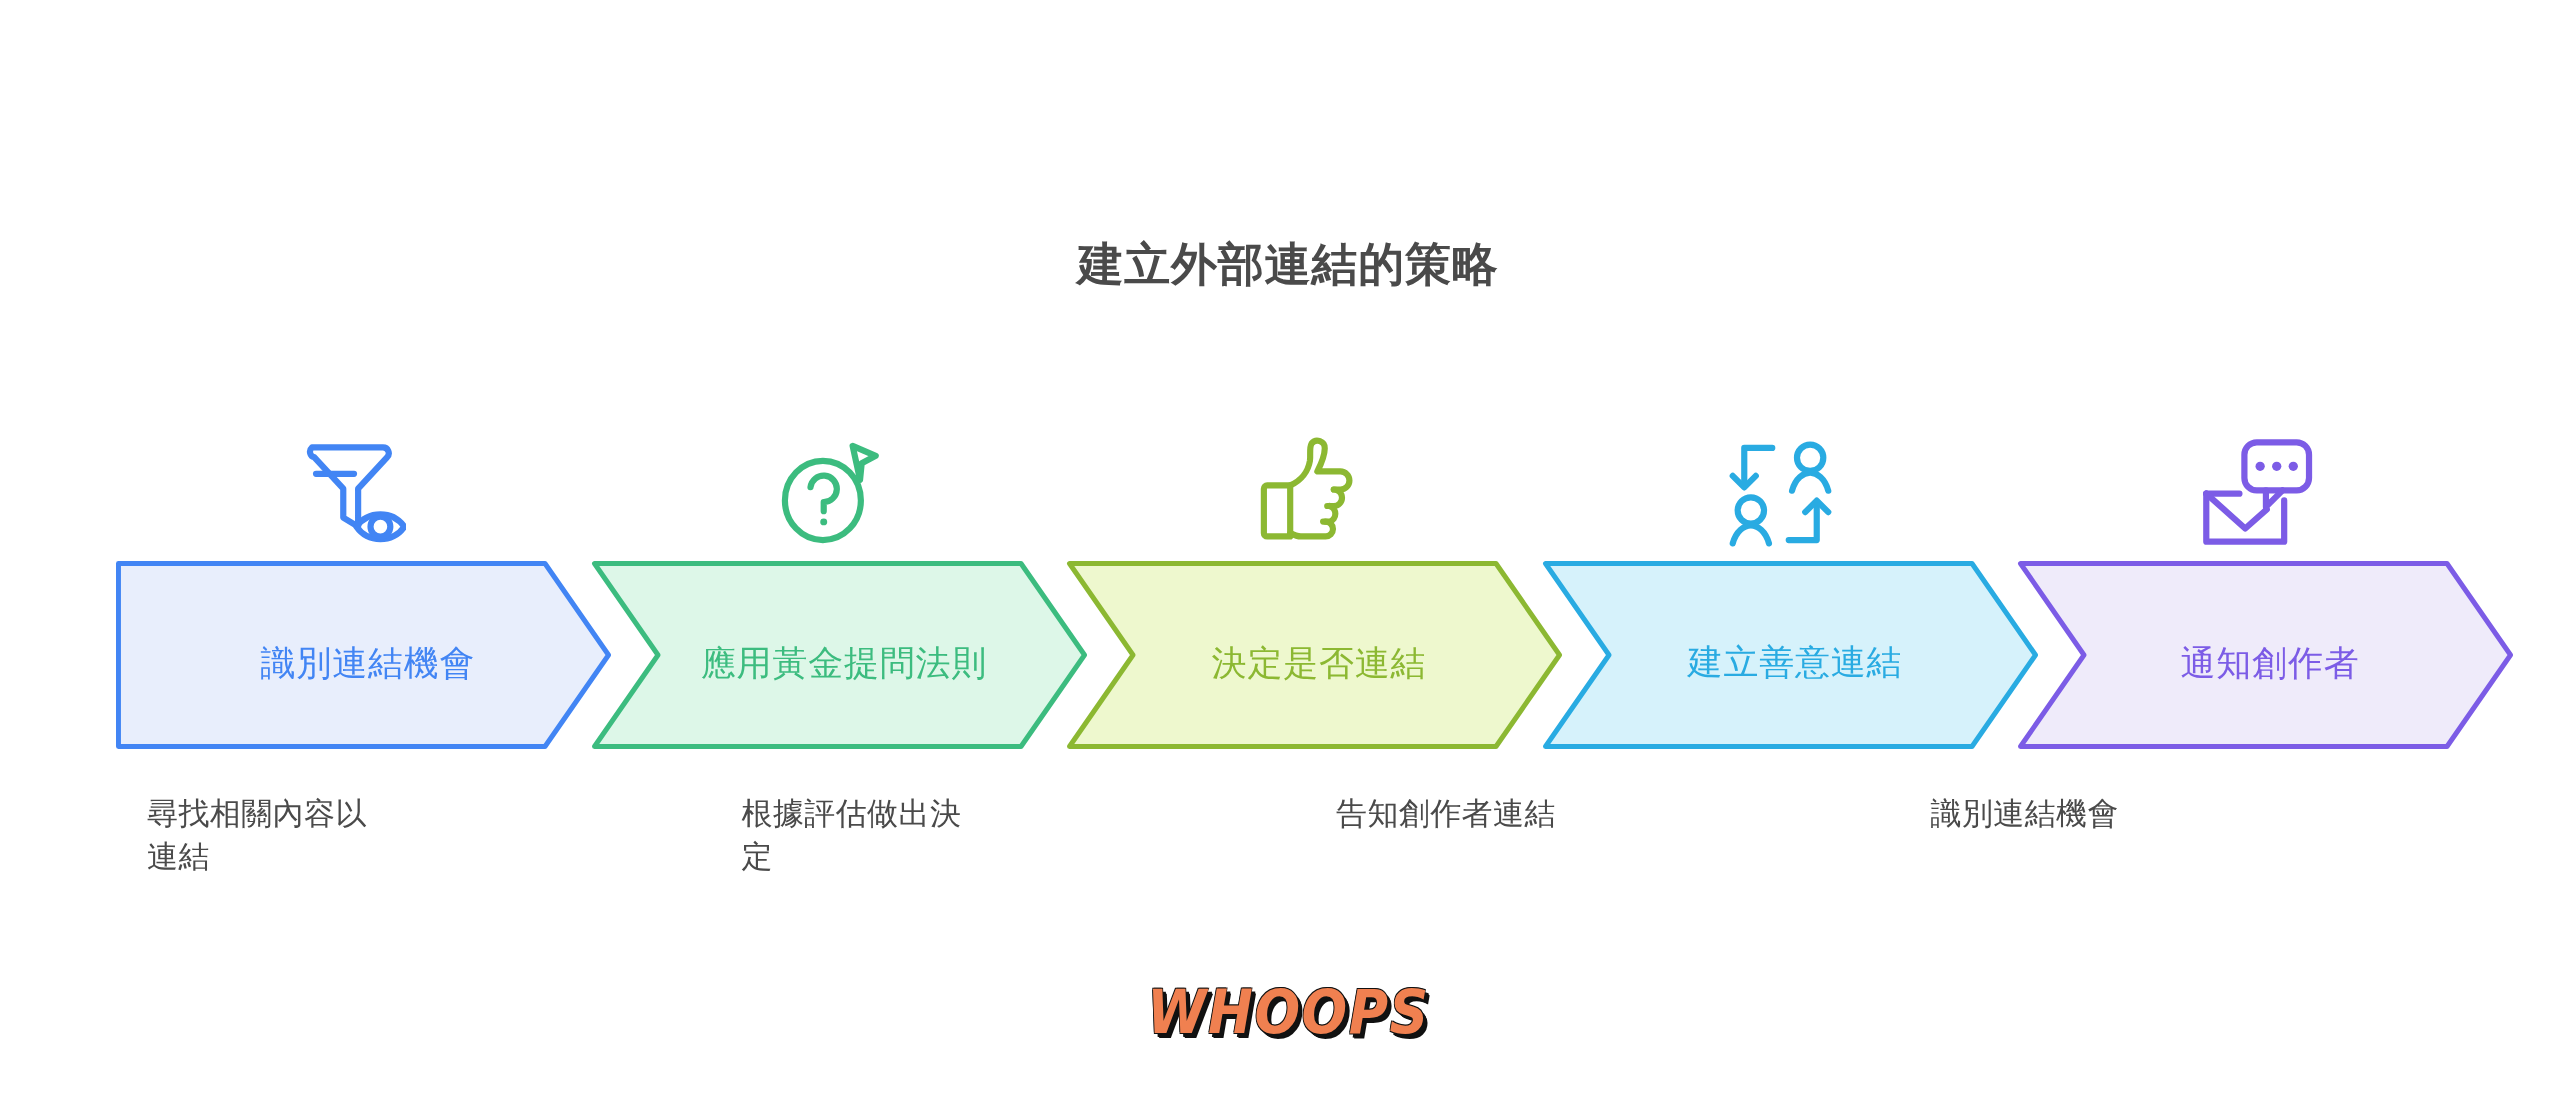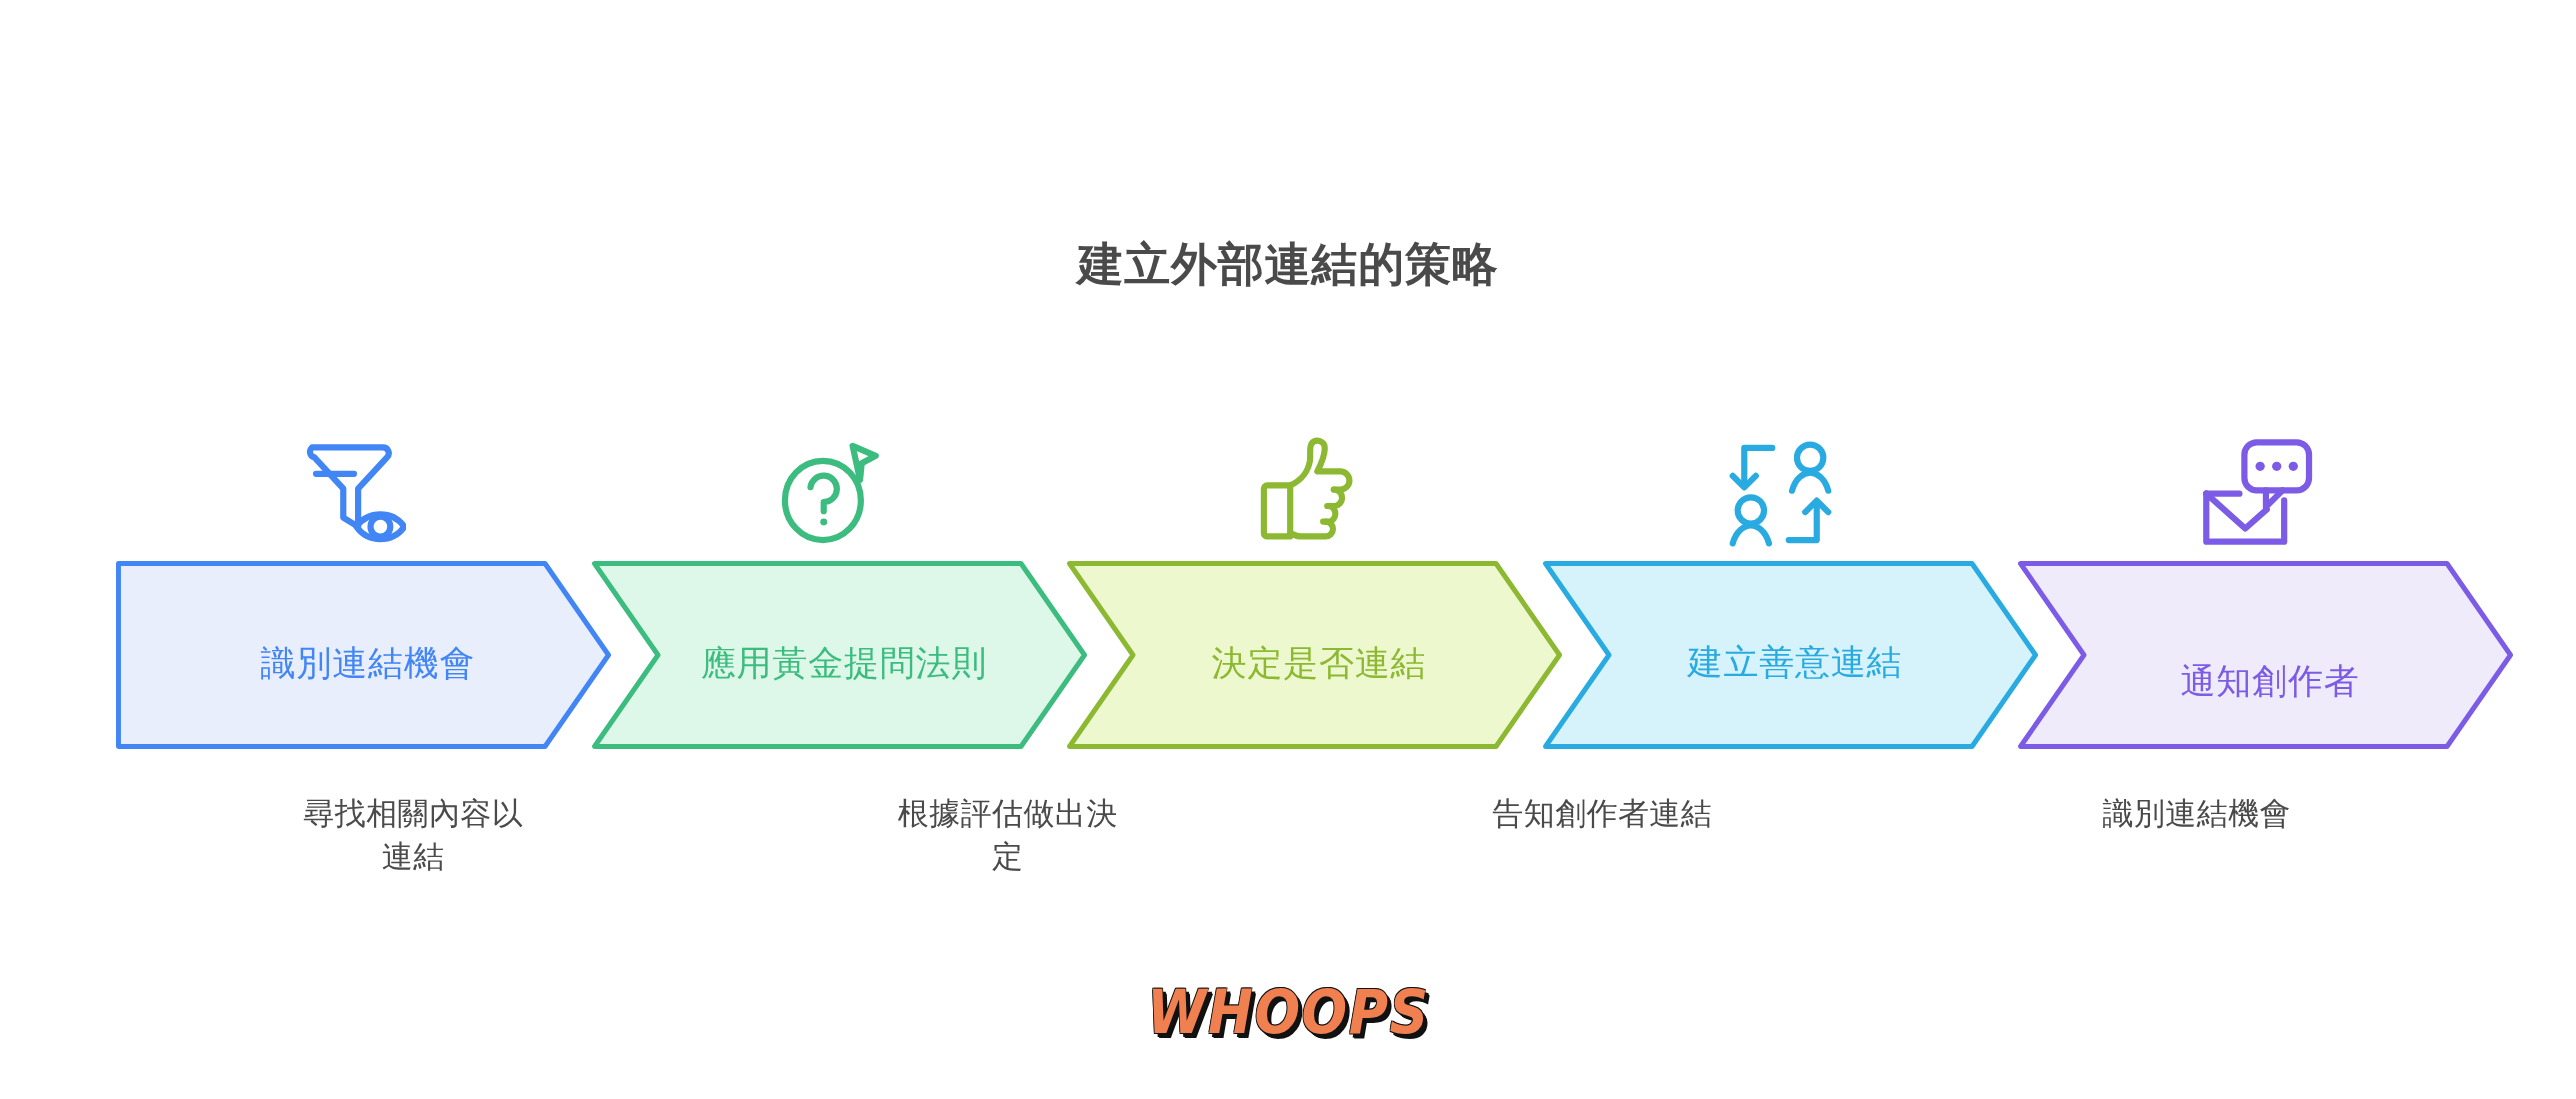--- a/index.html
+++ b/index.html
@@ -102,21 +102,21 @@
   .cap-row {
     position: absolute;
     top: 793px;
     left: 116px;
     width: 2378px;
     display: flex;
     align-items: flex-start;
   }
   .cap-cell {
     flex: 1 1 0;
-    text-align: center;
+    text-align: left;
     box-sizing: border-box;
     padding: 0 31px;
   }
   .cap-text {
     display: inline-block;
     max-width: 248px;
     font-size: 31px;
     line-height: 1.38;
     color: #4a4a4a;
     letter-spacing: 0.4px;
@@ -251,21 +251,21 @@
       <svg viewBox="0 0 600 228" preserveAspectRatio="none">
         <path d="M3 3 H520 L597 114 L520 225 H3 L80 114 Z" fill="#D6F2FB" stroke="#29ABE2" stroke-width="6" stroke-linejoin="round"></path>
       </svg>
       <div class="chev-label" style="color:#29ABE2;">建立善意連結</div>
     </div>
 
     <div class="chev" style="left:1902px; width:495px;">
       <svg viewBox="0 0 600 228" preserveAspectRatio="none">
         <path d="M3 3 H520 L597 114 L520 225 H3 L80 114 Z" fill="#EFEBFA" stroke="#7C5CE6" stroke-width="6" stroke-linejoin="round"></path>
       </svg>
-      <div class="chev-label" style="color:#7C5CE6;margin-top:18px;">通知創作者</div>
+      <div class="chev-label" style="color:#7C5CE6;">通知創作者</div>
     </div>
 
   </div>
 
   <div class="cap-row">
     <div class="cap-cell">
       <span class="cap-text">尋找相關內容以連結</span>
     </div>
     <div class="cap-cell">
       <span class="cap-text">根據評估做出決定</span>

